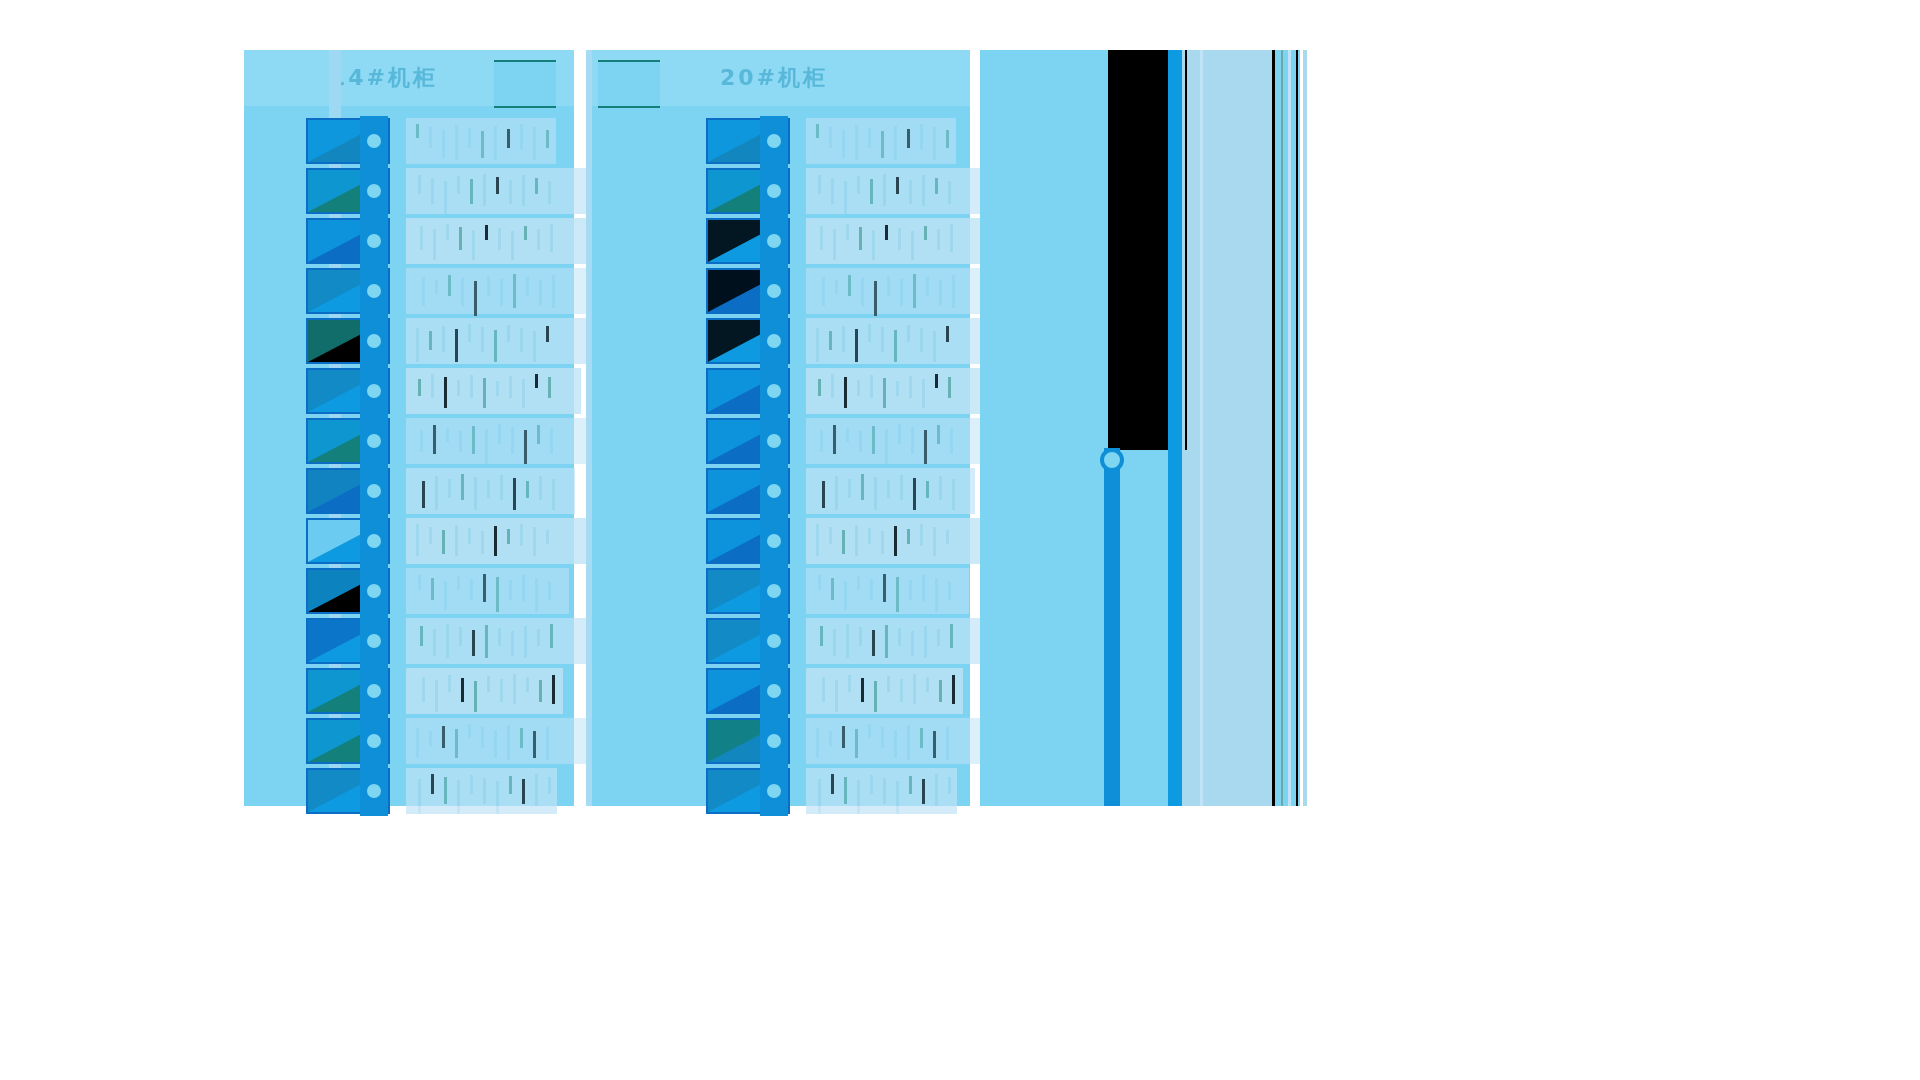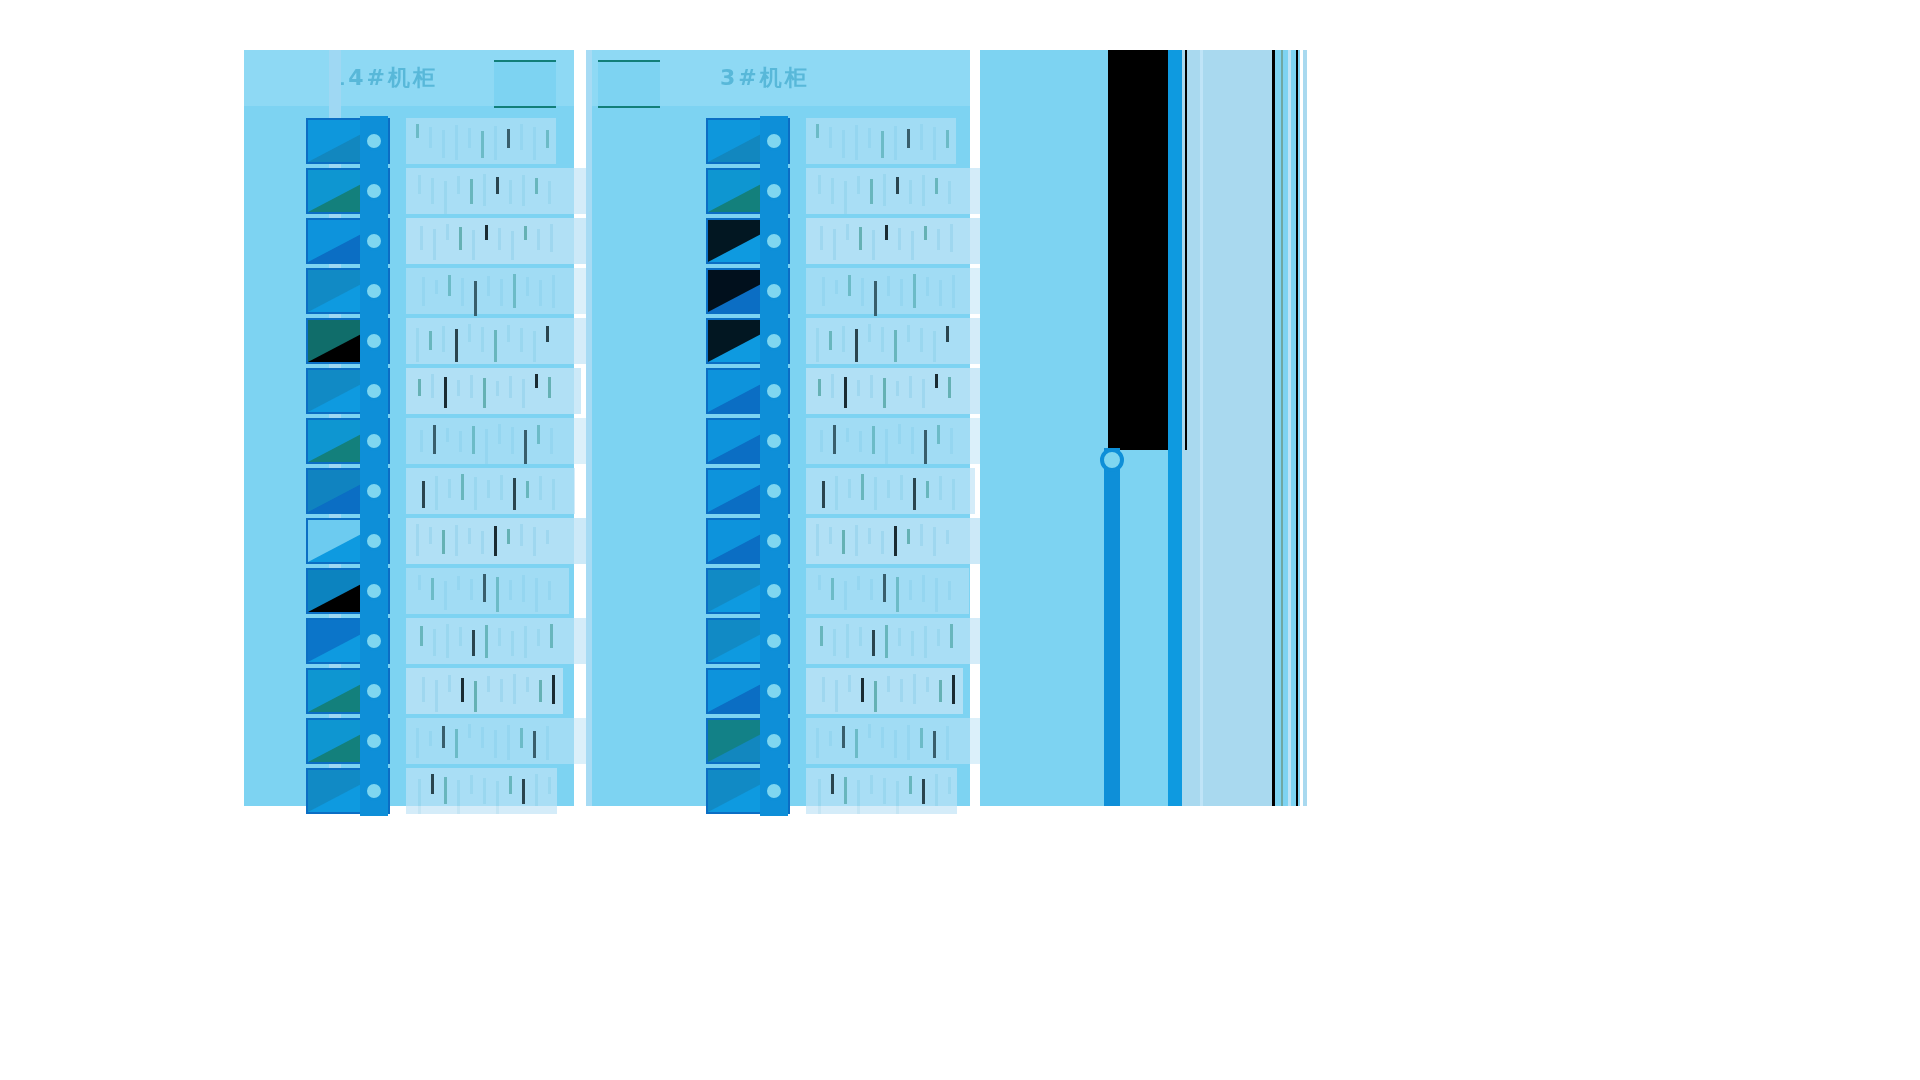--- a/index.html
+++ b/index.html
@@ -363,21 +363,21 @@
           <b style="left: 129px; height: 32px; top: 6px;"></b>
           <b style="left: 142px; height: 17px; top: 9px;"></b>
         </div>
         <div class="ru-label"></div>
       </div>
     </div>
 
   <div id="panel-b-strip"></div>
   <div class="panel" id="panel-b">
     <div class="panel-hdr">
-      <div class="panel-hdr-title">3#机柜</div>
+      <div class="panel-hdr-title">20#机柜</div>
       <div class="hdr-btn"></div>
     </div>
   </div>
 
   <div class="rack" id="rack-b">
       <div class="ru">
         <div class="ru-box" style="background: rgb(18, 135, 191);">
           <div style="position: absolute; left: 0px; top: 0px; width: 100%; height: 100%; clip-path: polygon(0px 0px, 100% 0px, 0px 100%); background: rgb(14, 154, 224); opacity: 0.85;"></div>
         </div>
         <div class="ru-spine"></div>

